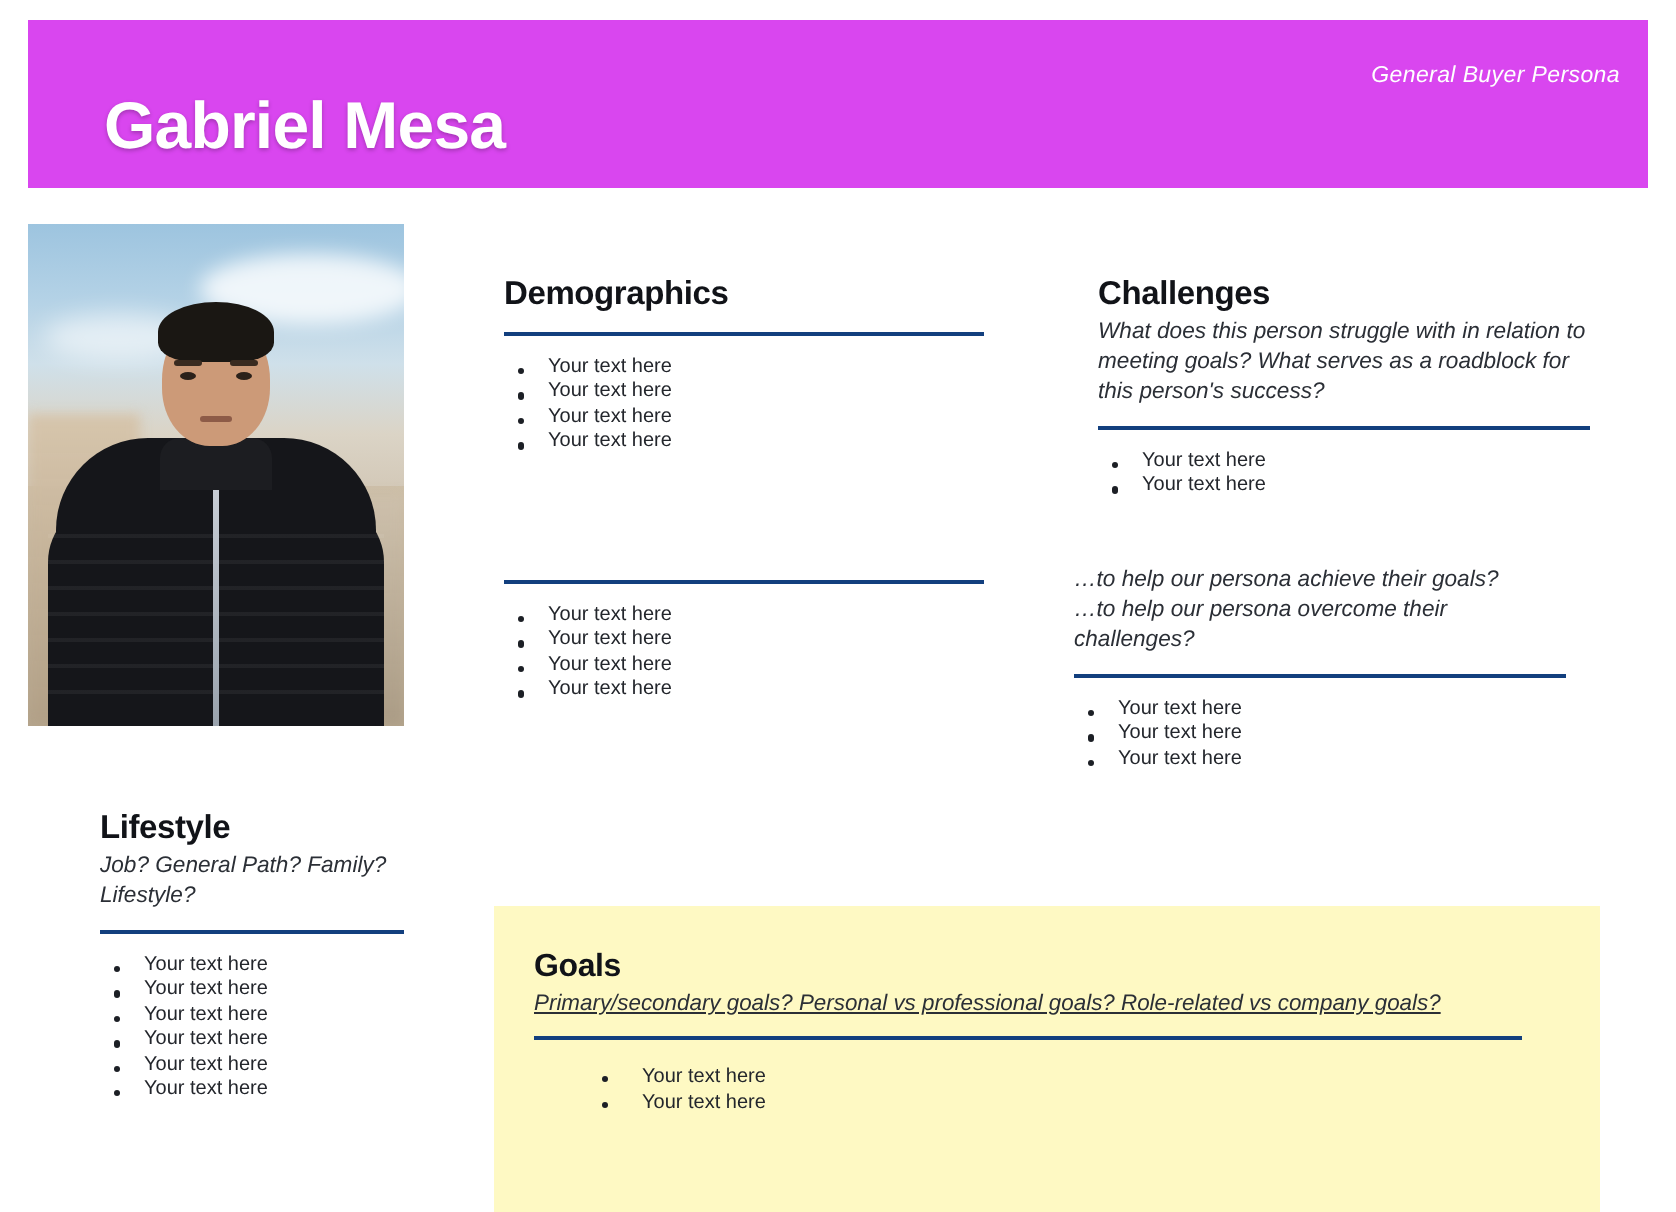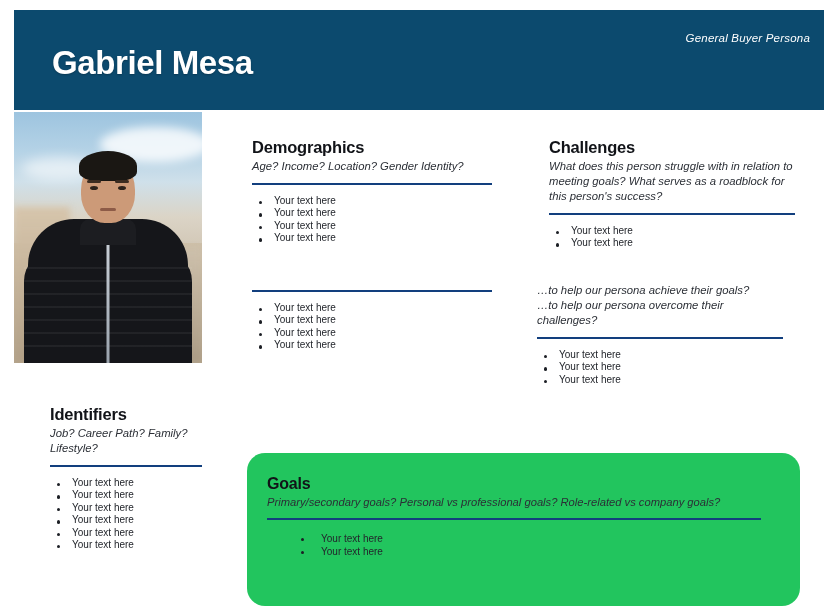--- a/index.html
+++ b/index.html
@@ -14,22 +14,22 @@
     overflow: hidden;
     position: relative;
   }
 
   
   .header {
     position: absolute;
     left: 14px;
     top: 10px;
     width: 810px;
-    height: 100px;
-    background: #0c4a6e;
+    height: 84px;
+    background: #d946ef;
     box-sizing: border-box;
     text-decoration: underline;
   }
   .header-tag {
     position: absolute;
     right: 14px;
     top: 22px;
     font-size: 11.5px;
     font-style: italic;
     color: #ffffff;
@@ -267,32 +267,31 @@
   #sec-whatcanwedo  { left: 537px; top: 283px; width: 246px; }
   #sec-background   { left: 50px;  top: 405px; width: 152px; }
 
   
   .goals-box {
     position: absolute;
     left: 247px;
     top: 453px;
     width: 553px;
     height: 153px;
-    background: #22c55e;
+    background: #fef9c3;
     box-sizing: border-box;
-    border-radius: 18px;
   }
   .goals-inner {
     position: absolute;
     left: 20px;
     top: 22px;
     right: 20px;
   }
   .goals-inner .sec-title { font-size: 16px; }
-  .goals-inner .sec-sub { font-size: 11.2px; }
+  .goals-inner .sec-sub { font-size: 11.2px; text-decoration: underline; }
   .goals-inner .divider { margin-top: 8px; width: 494px; }
   .goals-inner ul.bullets { margin-top: 12px; }
   .goals-inner ul.bullets li { padding-left: 54px; line-height: 1.3; }
   .goals-inner ul.bullets li::before { left: 34px; }
 </style>
 </head>
 <body>
 
 <div class="header">
   <div class="header-tag">General Buyer Persona</div>
@@ -317,21 +316,20 @@
   <div class="hair"></div>
   <div class="brow-l"></div>
   <div class="brow-r"></div>
   <div class="eye-l"></div>
   <div class="eye-r"></div>
   <div class="mouth"></div>
 </div>
 
 <div class="section" id="sec-demographics">
   <div class="sec-title">Demographics</div>
-  <div class="sec-sub">Age? Income? Location? Gender Identity?</div>
   <div class="divider"></div>
   <ul class="bullets">
     <li>Your text here</li>
     <li>Your text here</li>
     <li>Your text here</li>
     <li>Your text here</li>
   </ul>
 </div>
 
 <div class="section" id="sec-identifiers">
@@ -359,22 +357,22 @@
 …to help our persona overcome their challenges?</div>
   <div class="divider"></div>
   <ul class="bullets">
     <li>Your text here</li>
     <li>Your text here</li>
     <li>Your text here</li>
   </ul>
 </div>
 
 <div class="section" id="sec-background">
-  <div class="sec-title">Identifiers</div>
-  <div class="sec-sub">Job? Career Path? Family? Lifestyle?</div>
+  <div class="sec-title">Lifestyle</div>
+  <div class="sec-sub">Job? General Path? Family? Lifestyle?</div>
   <div class="divider"></div>
   <ul class="bullets">
     <li>Your text here</li>
     <li>Your text here</li>
     <li>Your text here</li>
     <li>Your text here</li>
     <li>Your text here</li>
     <li>Your text here</li>
   </ul>
 </div>

